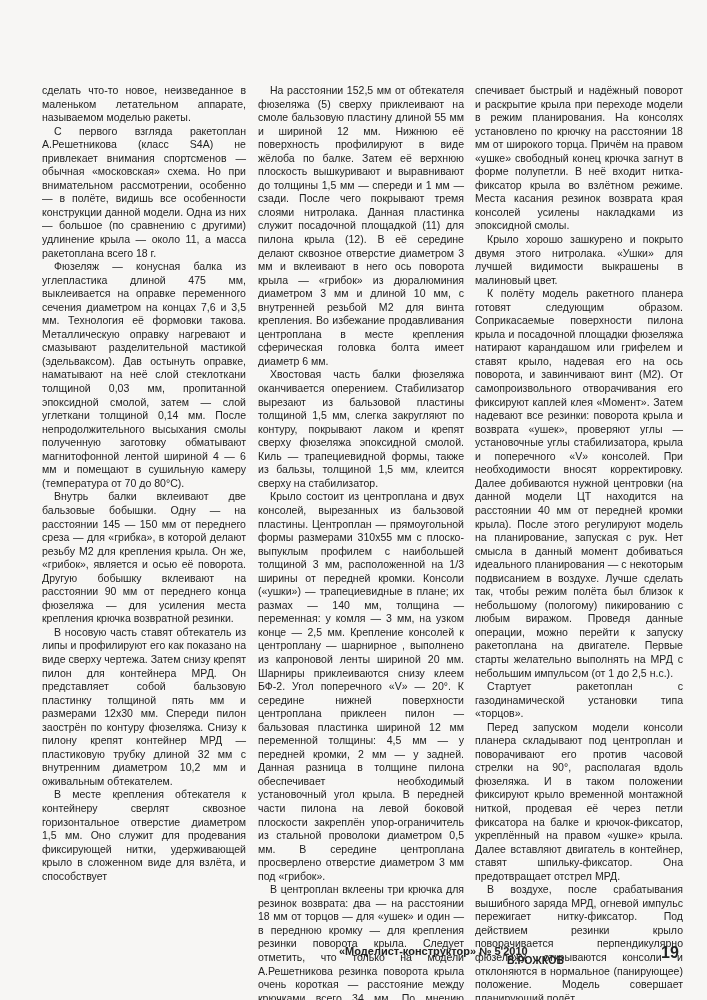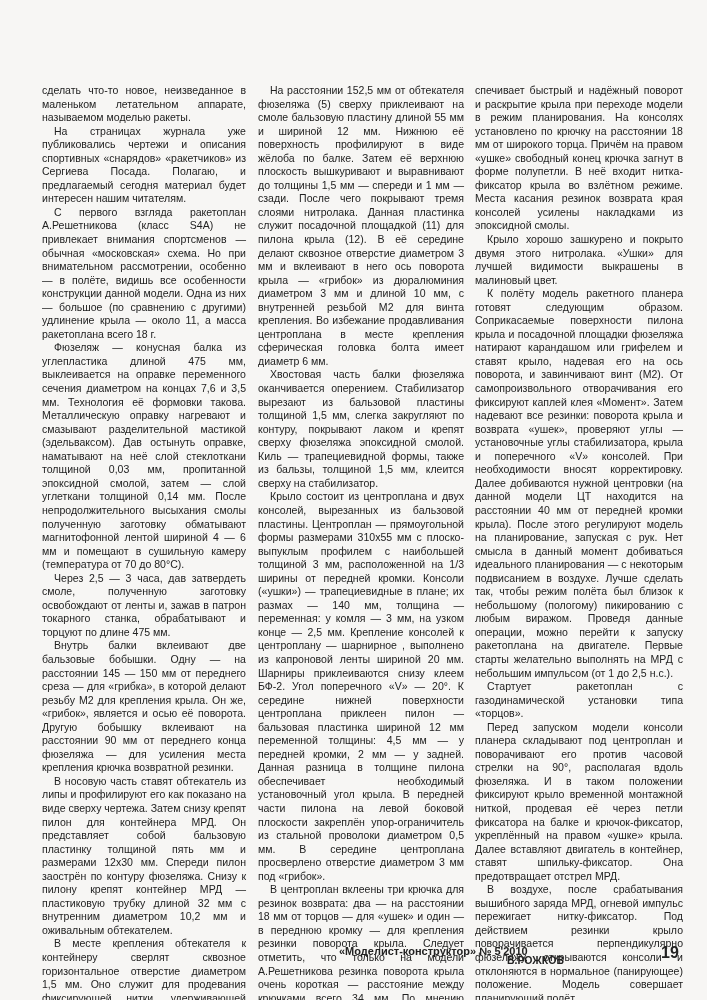--- a/index.html
+++ b/index.html
@@ -35,24 +35,22 @@
   }
   .footer .journal { position: absolute; left: 339px; top: 0; }
   .footer .pagenum { position: absolute; left: 661px; top: -1px; font-size: 16px; }
 </style>
 </head>
 <body>
 
 <div class="page">
   <div class="col col1">
     <p class="first">сделать что-то новое, неизведанное в маленьком летательном аппарате, называемом моделью ракеты.</p>
-    <p>На страницах журнала уже публиковались чертежи и описания спортивных «снарядов» «ракетчиков» из Сергиева Посада. Полагаю, и предлагаемый сегодня материал будет интересен нашим читателям.</p>
     <p>С первого взгляда ракетоплан А.Решетникова (класс S4A) не привлекает внимания спортсменов — обычная «московская» схема. Но при внимательном рассмотрении, особенно — в полёте, видишь все особенности конструкции данной модели. Одна из них — большое (по сравнению с другими) удлинение крыла — около 11, а масса ракетоплана всего 18 г.</p>
     <p>Фюзеляж — конусная балка из углепластика длиной 475 мм, выклеивается на оправке переменного сечения диаметром на концах 7,6 и 3,5 мм. Технология её формовки такова. Металлическую оправку нагревают и смазывают разделительной мастикой (эдельваксом). Дав остынуть оправке, наматывают на неё слой стеклоткани толщиной 0,03 мм, пропитанной эпоксидной смолой, затем — слой углеткани толщиной 0,14 мм. После непродолжительного высыхания смолы полученную заготовку обматывают магнитофонной лентой шириной 4 — 6 мм и помещают в сушильную камеру (температура от 70 до 80°С).</p>
-    <p>Через 2,5 — 3 часа, дав затвердеть смоле, полученную заготовку освобождают от ленты и, зажав в патрон токарного станка, обрабатывают и торцуют по длине 475 мм.</p>
     <p>Внутрь балки вклеивают две бальзовые бобышки. Одну — на расстоянии 145 — 150 мм от переднего среза — для «грибка», в которой делают резьбу М2 для крепления крыла. Он же, «грибок», является и осью её поворота. Другую бобышку вклеивают на расстоянии 90 мм от переднего конца фюзеляжа — для усиления места крепления крючка возвратной резинки.</p>
     <p>В носовую часть ставят обтекатель из липы и профилируют его как показано на виде сверху чертежа. Затем снизу крепят пилон для контейнера МРД. Он представляет собой бальзовую пластинку толщиной пять мм и размерами 12x30 мм. Спереди пилон заострён по контуру фюзеляжа. Снизу к пилону крепят контейнер МРД — пластиковую трубку длиной 32 мм с внутренним диаметром 10,2 мм и оживальным обтекателем.</p>
     <p>В месте крепления обтекателя к контейнеру сверлят сквозное горизонтальное отверстие диаметром 1,5 мм. Оно служит для продевания фиксирующей нитки, удерживающей крыло в сложенном виде для взлёта, и способствует</p>
   </div>
 
   <div class="col col2">
     <p>На расстоянии 152,5 мм от обтекателя фюзеляжа (5) сверху приклеивают на смоле бальзовую пластину длиной 55 мм и шириной 12 мм. Нижнюю её поверхность профилируют в виде жёлоба по балке. Затем её верхнюю плоскость вышкуривают и выравнивают до толщины 1,5 мм — спереди и 1 мм — сзади. После чего покрывают тремя слоями нитролака. Данная пластинка служит посадочной площадкой (11) для пилона крыла (12). В её середине делают сквозное отверстие диаметром 3 мм и вклеивают в него ось поворота крыла — «грибок» из дюралюминия диаметром 3 мм и длиной 10 мм, с внутренней резьбой М2 для винта крепления. Во избежание продавливания центроплана в месте крепления сферическая головка болта имеет диаметр 6 мм.</p>
     <p>Хвостовая часть балки фюзеляжа оканчивается оперением. Стабилизатор вырезают из бальзовой пластины толщиной 1,5 мм, слегка закругляют по контуру, покрывают лаком и крепят сверху фюзеляжа эпоксидной смолой. Киль — трапециевидной формы, также из бальзы, толщиной 1,5 мм, клеится сверху на стабилизатор.</p>
     <p>Крыло состоит из центроплана и двух консолей, вырезанных из бальзовой пластины. Центроплан — прямоугольной формы размерами 310x55 мм с плоско-выпуклым профилем с наибольшей толщиной 3 мм, расположенной на 1/3 ширины от передней кромки. Консоли («ушки») — трапециевидные в плане; их размах — 140 мм, толщина — переменная: у комля — 3 мм, на узком конце — 2,5 мм. Крепление консолей к центроплану — шарнирное , выполнено из капроновой ленты шириной 20 мм. Шарниры приклеиваются снизу клеем БФ-2. Угол поперечного «V» — 20°. К середине нижней поверхности центроплана приклеен пилон — бальзовая пластинка шириной 12 мм переменной толщины: 4,5 мм — у передней кромки, 2 мм — у задней. Данная разница в толщине пилона обеспечивает необходимый установочный угол крыла. В передней части пилона на левой боковой плоскости закреплён упор-ограничитель из стальной проволоки диаметром 0,5 мм. В середине центроплана просверлено отверстие диаметром 3 мм под «грибок».</p>
     <p>В центроплан вклеены три крючка для резинок возврата: два — на расстоянии 18 мм от торцов — для «ушек» и один — в переднюю кромку — для крепления резинки поворота крыла. Следует отметить, что только на модели А.Решетникова резинка поворота крыла очень короткая — расстояние между крючками всего 34 мм. По мнению конструктора, это обе-</p>

